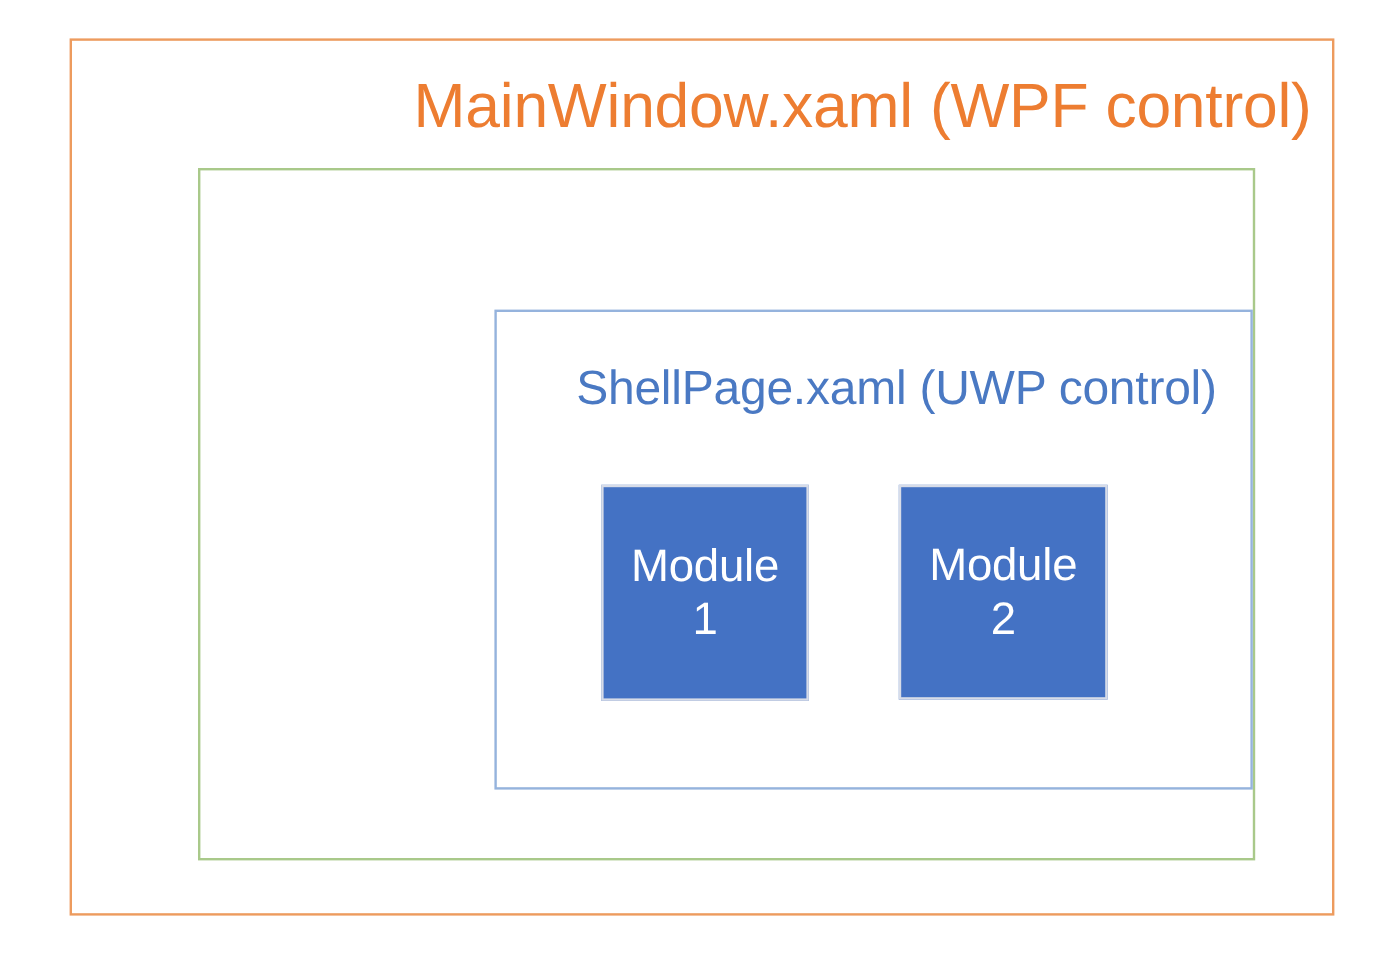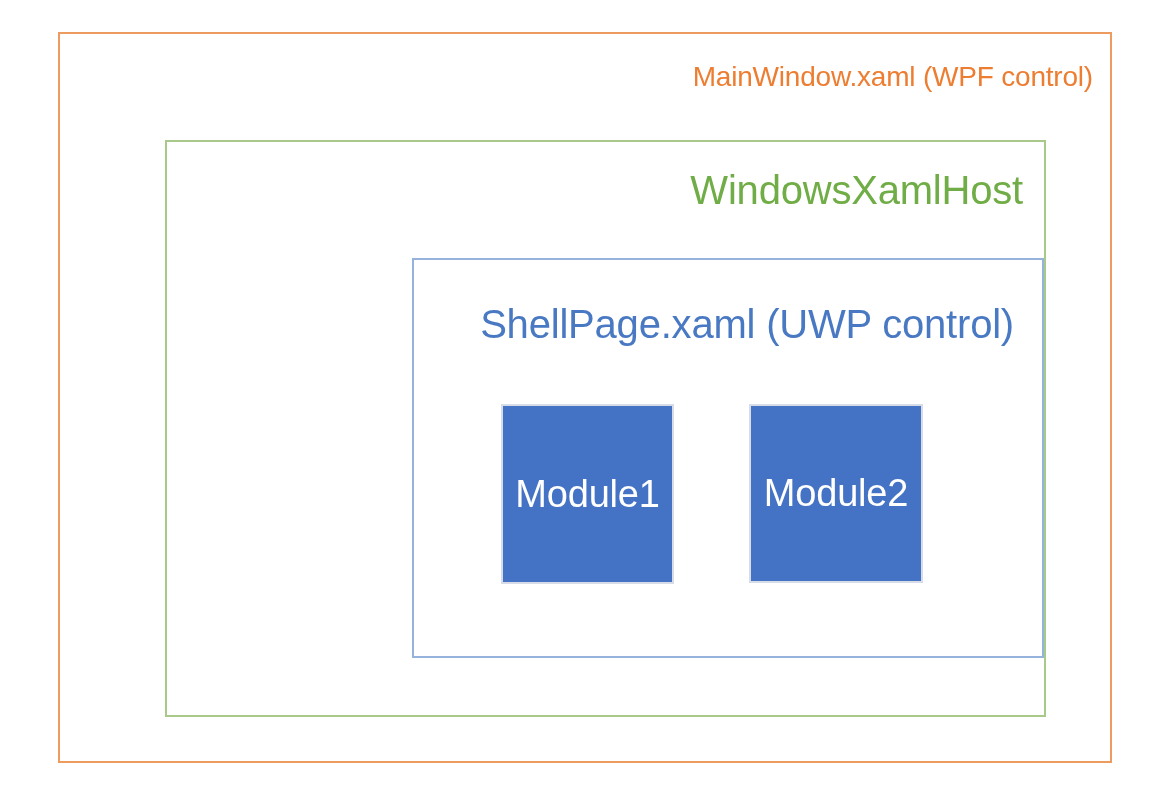--- a/index.html
+++ b/index.html
@@ -30,21 +30,21 @@
     height: 731px;
     box-sizing: border-box;
     border: 2px solid #ED9B5E;
     background: transparent;
   }
   .label-outer {
     position: absolute;
     right: 17px;
     top: 28px;
     color: #ED7D31;
-    font-size: 28px;
+    font-size: 52px;
     line-height: 1.05;
     white-space: nowrap;
     font-weight: 400;
     letter-spacing: -0.2px;
   }
 
   
   .layer-host {
     position: absolute;
     left: 165px;
@@ -90,21 +90,21 @@
     letter-spacing: -0.2px;
   }
 
   
   .module-box {
     position: absolute;
     box-sizing: border-box;
     background: #4472C4;
     border: 2px solid #D7DCE8;
     display: flex;
-    flex-direction: row;
+    flex-direction: column;
     align-items: center;
     justify-content: center;
     color: #ffffff;
     font-size: 38px;
     line-height: 1.16;
     text-align: center;
     letter-spacing: -0.2px;
   }
   .module-box .m-name,
   .module-box .m-num {
@@ -126,21 +126,20 @@
 </style>
 </head>
 <body>
 
 <div id="canvas">
 
   <div class="layer-outer">
     <div class="label-outer">MainWindow.xaml (WPF control)</div>
 
     <div class="layer-host" style="left:105px; top:106px;">
-      <div class="label-host">WindowsXamlHost</div>
 
       <div class="layer-shell" style="left:201px; top:116px;margin-left:44px;">
         <div class="label-shell">ShellPage.xaml (UWP control)</div>
       </div>
     </div>
   </div>
 
   <div class="module-box" id="module-1">
     <span class="m-name">Module</span>
     <span class="m-num">1</span>

